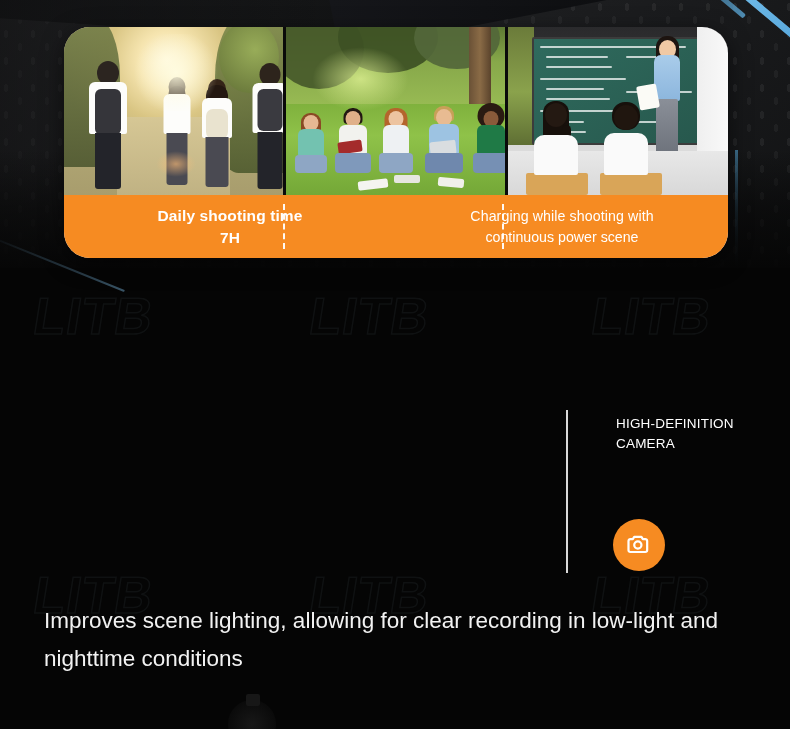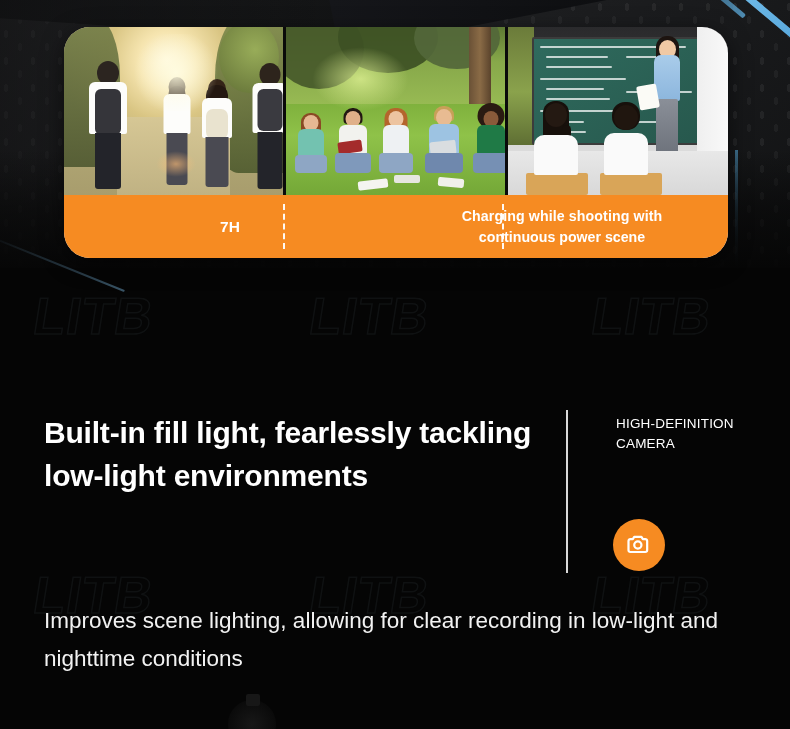--- a/index.html
+++ b/index.html
@@ -210,21 +210,21 @@
     background:#f68b22;
     border-radius:0 0 26px 26px;
     display:flex;align-items:center;
   }
   .spec-cell{
     flex:1 1 0;display:flex;flex-direction:column;align-items:center;justify-content:center;
     color:#ffffff;line-height:1.42;height:100%;position:relative;
   }
   .spec-cell .l1{font-size:15.5px;font-weight:700;letter-spacing:.1px;white-space:nowrap;}
   .spec-cell .l2{font-size:15.5px;font-weight:700;}
-  .spec-cell.narrow .l1,.spec-cell.narrow .l2{font-size:14.2px;font-weight:700;}
+  .spec-cell.narrow .l1,.spec-cell.narrow .l2{font-size:14.2px;font-weight:400;}
   .spec-div{
     position:absolute;top:9px;width:0;height:45px;
     border-left:2px dashed rgba(255,255,255,.95);
   }
   .sd1{left:219px;}
   .sd2{left:438px;}
 
   
   .wm{
     position:absolute;font-size:52px;font-weight:800;letter-spacing:1px;
@@ -406,31 +406,31 @@
             <span class="ph"></span>
             <span class="pb"></span>
           </div>
       </div>
 
     </div>
   </div>
 
   <div class="spec-bar">
     <div class="spec-cell">
+      <span class="l1">Daily shooting time</span>
       <span class="l2">7H</span>
     </div>
     <div class="spec-cell narrow">
       <span class="l1">Charging while shooting with</span>
       <span class="l2">continuous power scene</span>
     </div>
     <i class="spec-div sd1"></i>
     <i class="spec-div sd2"></i>
   </div>
 
-  <div class="headline">Built-in fill light, fearlessly tackling low-light environments</div>
 
   <div class="vdiv"></div>
 
   <div class="side-label">HIGH-DEFINITION CAMERA</div>
 
   <div class="cam-badge">
     <svg width="28" height="28" viewBox="0 0 24 24" fill="none" stroke="#ffffff" stroke-width="1.9" stroke-linecap="round" stroke-linejoin="round">
       <path d="M3 8.5a1.6 1.6 0 0 1 1.6-1.6h2.1l1.2-1.8h6.2l1.2 1.8h2.1A1.6 1.6 0 0 1 19 8.5v8A1.6 1.6 0 0 1 17.4 18H4.6A1.6 1.6 0 0 1 3 16.5z"></path>
       <circle cx="11" cy="12" r="3.1"></circle>
     </svg>

